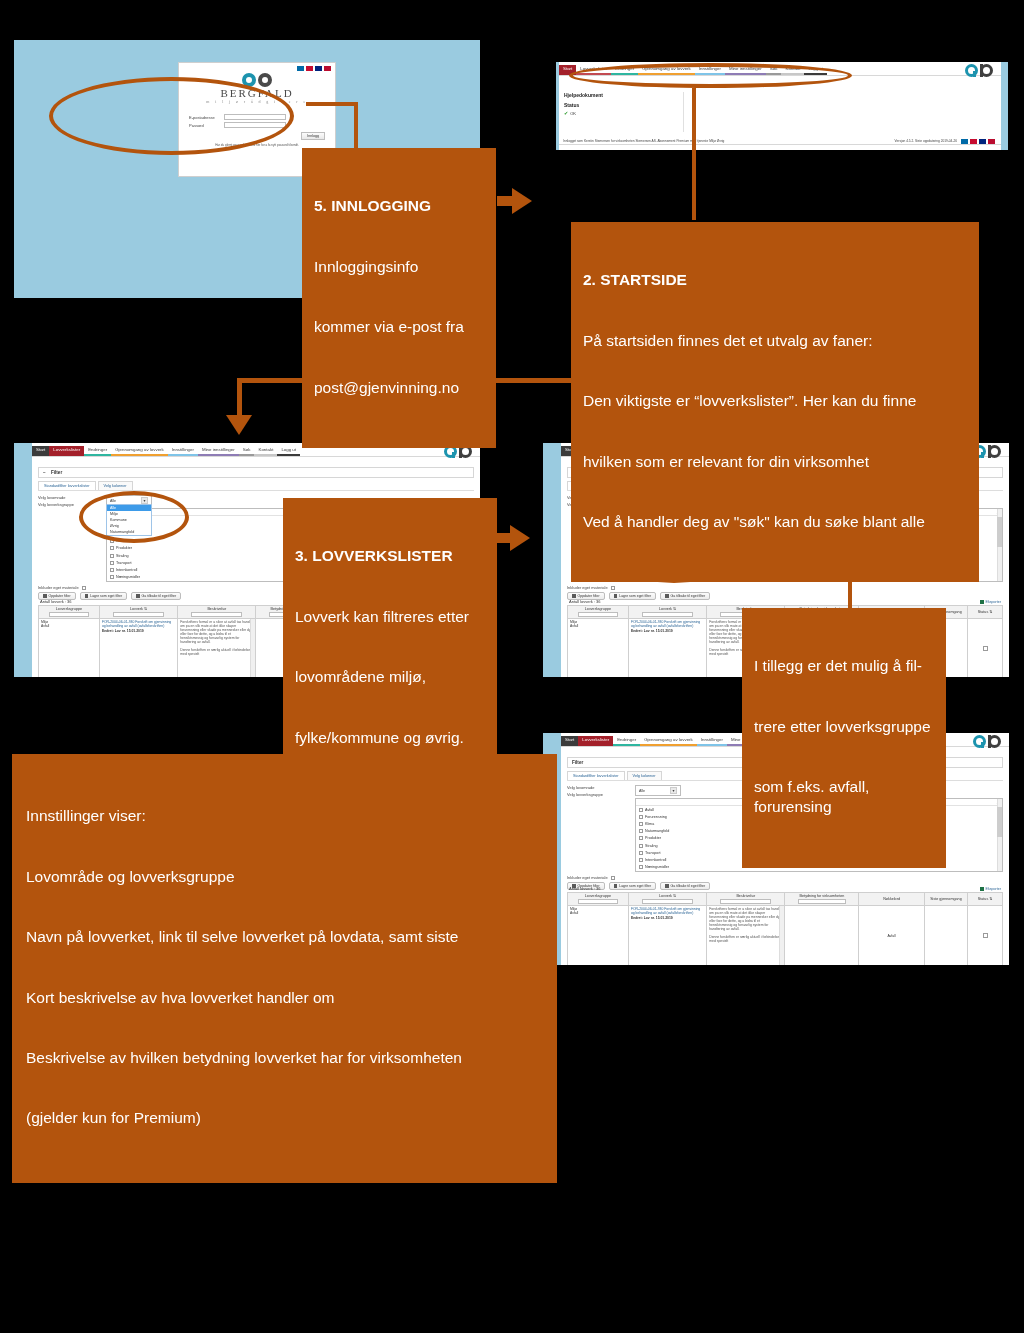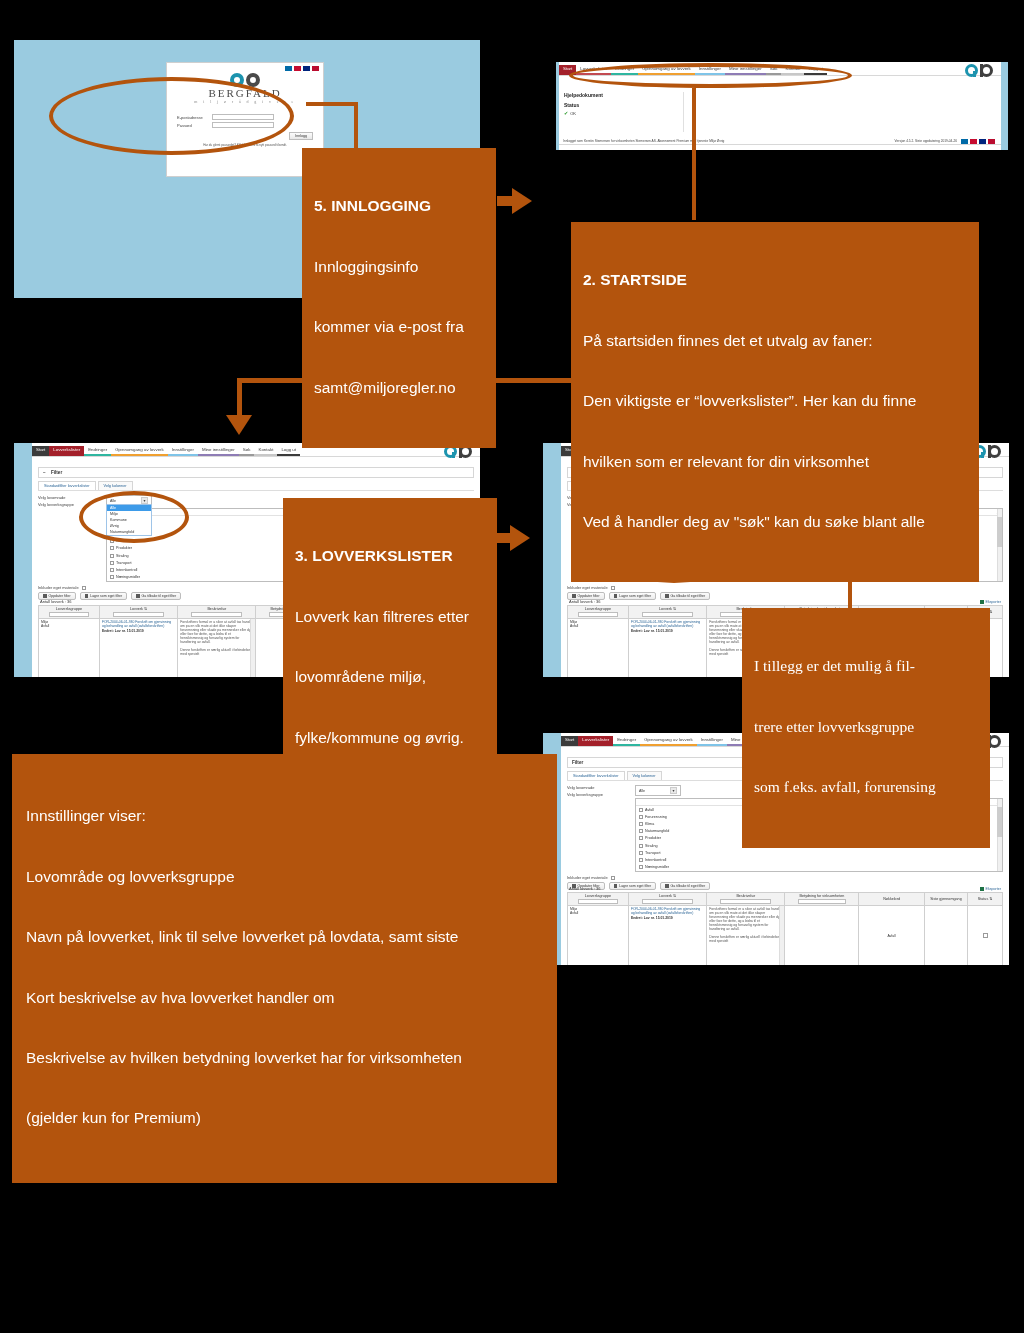--- a/index.html
+++ b/index.html
@@ -107,21 +107,21 @@
   .lnk { color:#2a6496; }
   .cnt-bar { display:flex; justify-content:space-between; align-items:center;
              font-size:4px; color:#333; padding:1px 2px; }
   .exp { color:#2a6496; font-size:3.6px; display:flex; align-items:center; gap:2px; }
   .xls { width:4px; height:4px; background:#1E7145; }
 
   
   .oval { position:absolute; border:4px solid #B3540D; border-radius:50%; z-index:30; }
 
   
-  .login-card { position:absolute; background:#ffffff; border:1px solid #cfcfcf; }
+  .login-card { position:absolute; background:#ffffff; border:1px solid #cfcfcf;margin-left:12px; }
   .flags { position:absolute; display:flex; gap:2px; }
   .flag { width:7px; height:5px; }
   .fl-se{ background:#006AA7; } .fl-dk{ background:#C60C30; }
   .fl-uk{ background:#00247D; } .fl-no{ background:#BA0C2F; }
   .brand { text-align:center; font-family:"Liberation Serif", serif; }
   .brand-name { font-size:11px; letter-spacing:2px; color:#4a4a4a; }
   .brand-sub { font-size:4px; letter-spacing:2.4px; color:#8a8a8a; }
   .fld-row { display:flex; align-items:center; gap:3px; margin-top:2px; }
   .fld-lbl { font-size:4px; color:#444; width:32px; }
   .fld-in { border:1px solid #bdbdbd; background:#fff; height:6px; width:62px; }
@@ -769,39 +769,39 @@
   <div class="conn" style="left:744px; top:578px; width:108px; height:4px;"></div>
   <div class="conn" style="left:848px; top:578px; width:4px; height:30px;"></div>
 
   <div class="conn" style="left:768px; top:684px; width:5px; height:26px;"></div>
   <div class="arrow-down" style="left:757px; top:707px;"></div>
 
   <div class="callout" style="left:302px; top:148px; width:194px;">
     <span class="hd">5. INNLOGGING</span>
     <span class="ln">Innloggingsinfo</span>
     <span class="ln">kommer via e-post fra</span>
-    <span class="ln">samt@miljoregler.no</span>
+    <span class="ln">post@gjenvinning.no</span>
   </div>
 
   <div class="callout" style="left:571px; top:222px; width:408px;">
     <span class="hd">2. STARTSIDE</span>
     <span class="ln">På startsiden finnes det et utvalg av faner:</span>
     <span class="ln">Den viktigste er “lovverkslister”. Her kan du finne</span>
     <span class="ln">hvilken som er relevant for din virksomhet</span>
     <span class="ln">Ved å handler deg av "søk" kan du søke blant alle</span>
   </div>
 
   <div class="callout" style="left:283px; top:498px; width:214px;">
     <span class="hd">3. LOVVERKSLISTER</span>
     <span class="ln">Lovverk kan filtreres etter</span>
     <span class="ln">lovområdene miljø,</span>
     <span class="ln">fylke/kommune og øvrig.</span>
   </div>
 
-  <div class="callout" style="left:742px; top:608px; width:248px;font-family:Liberation Serif, serif;">
+  <div class="callout" style="left:742px; top:608px; width:204px;">
     <span class="ln">I tillegg er det mulig å fil-</span>
     <span class="ln">trere etter lovverksgruppe</span>
     <span class="ln">som f.eks. avfall, forurensing</span>
   </div>
 
   <div class="callout" style="left:12px; top:754px; width:545px; padding:12px 14px 14px 14px;">
     <span class="ln">Innstillinger viser:</span>
     <span class="ln">Lovområde og lovverksgruppe</span>
     <span class="ln">Navn på lovverket, link til selve lovverket på lovdata, samt siste</span>
     <span class="ln">Kort beskrivelse av hva lovverket handler om</span>

